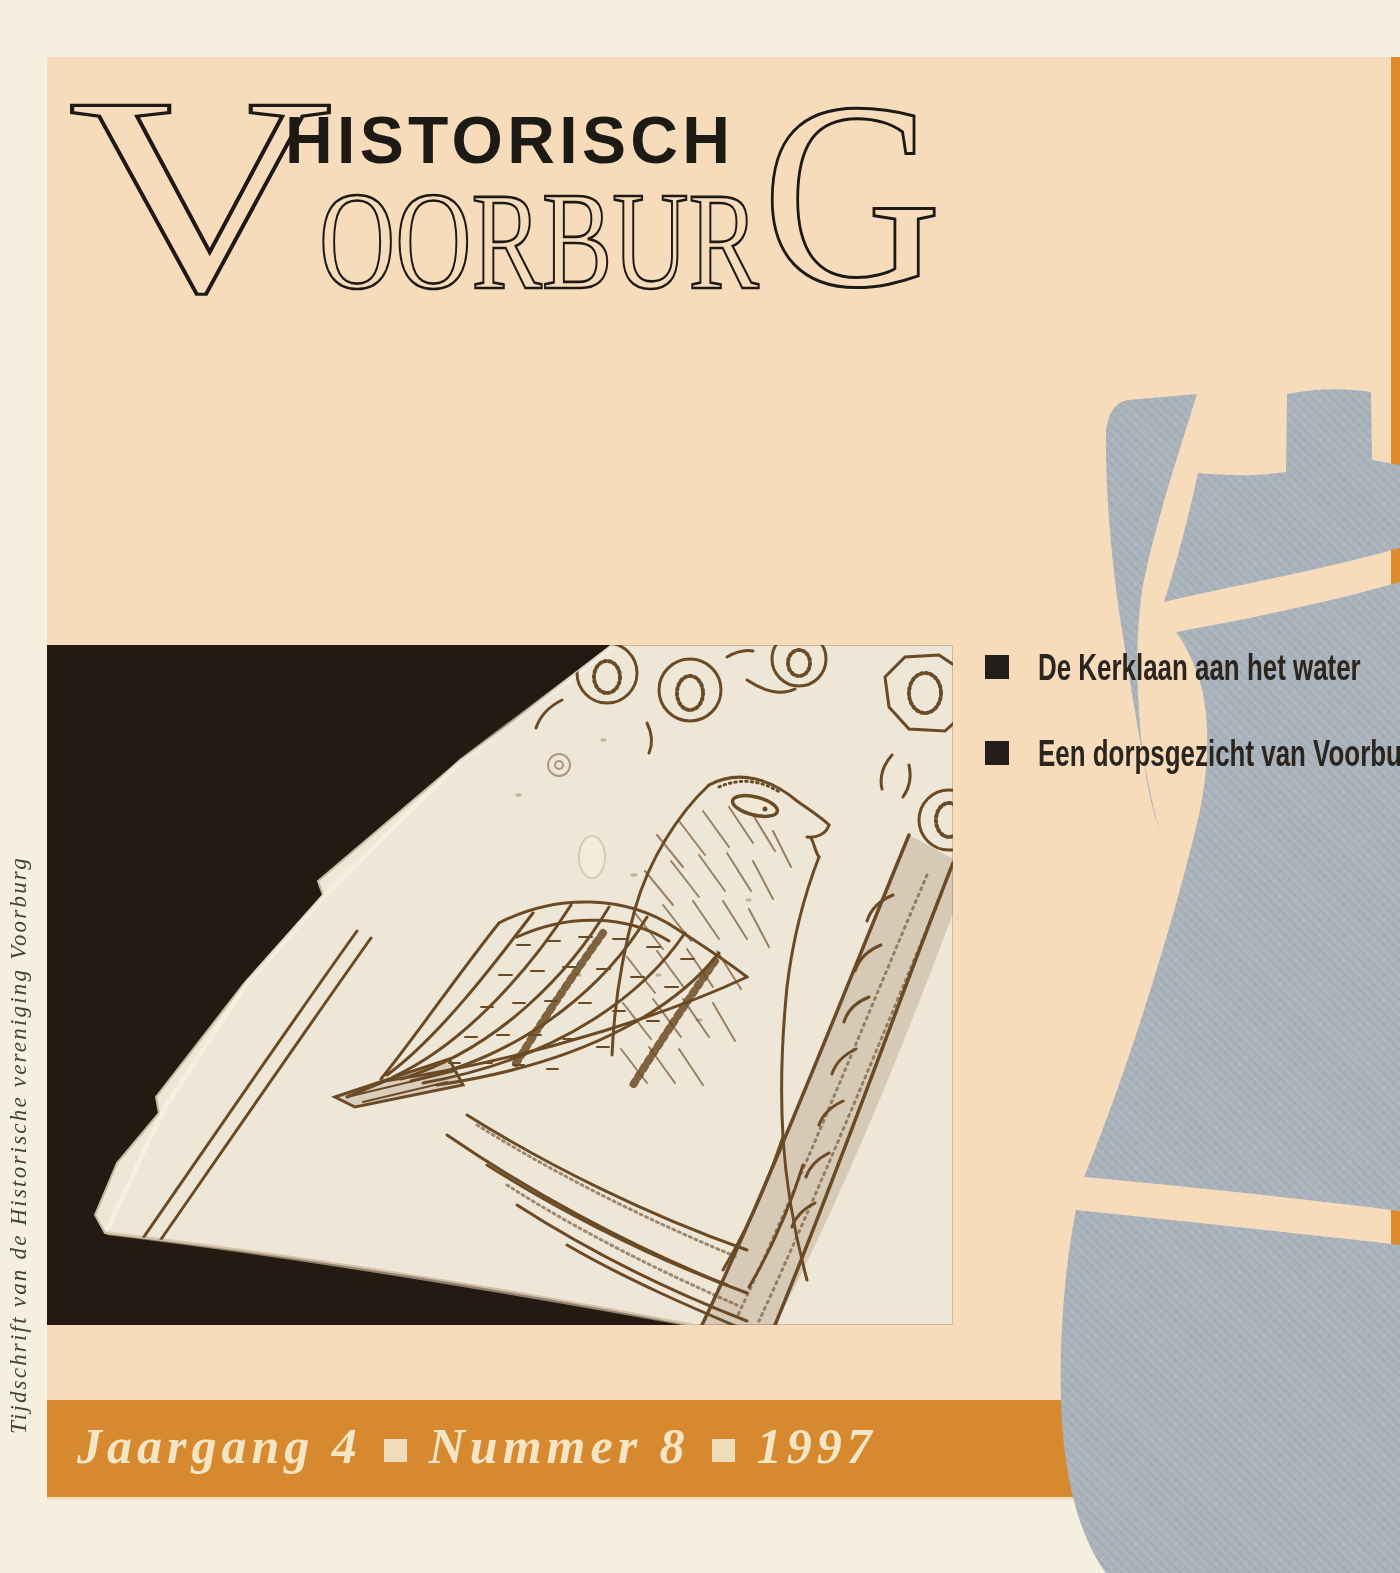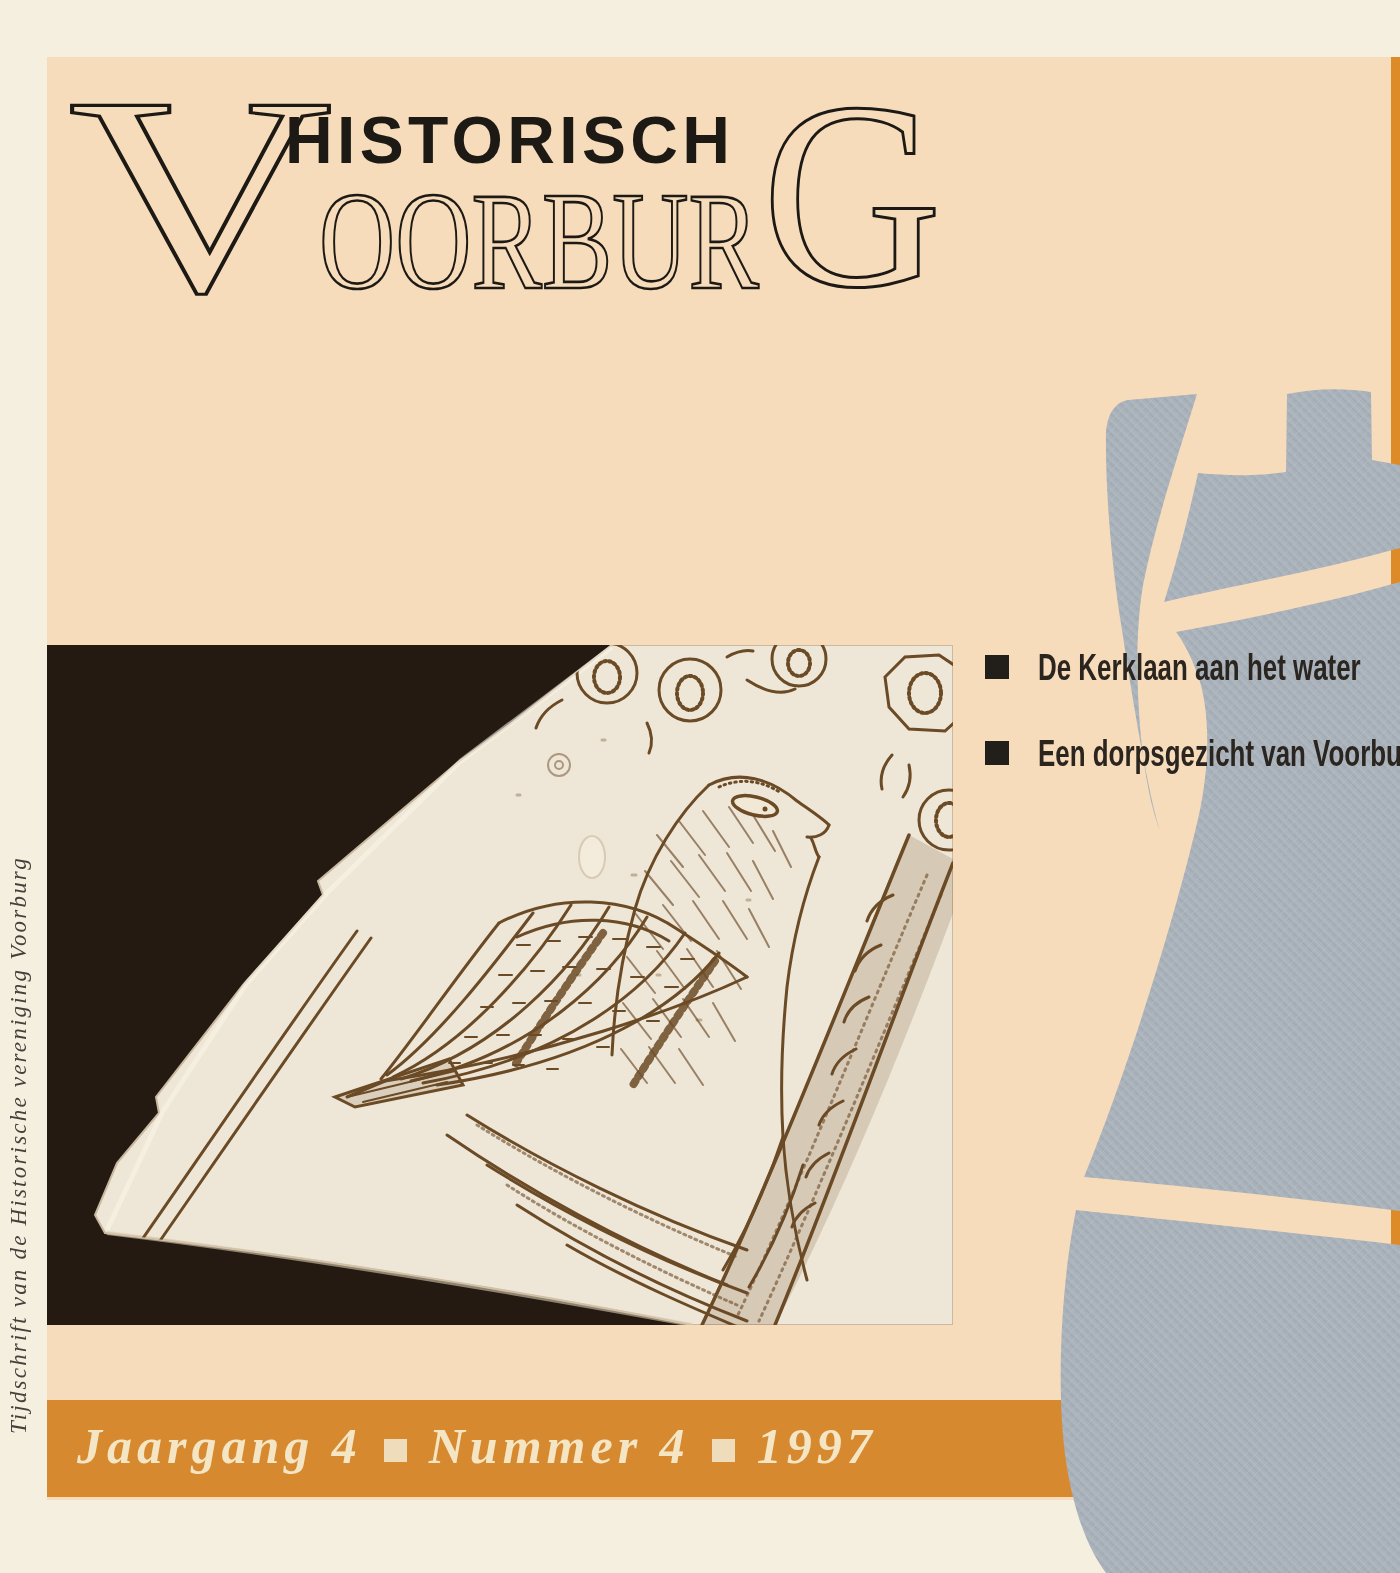--- a/index.html
+++ b/index.html
@@ -176,21 +176,21 @@
     <path d="M 310,286 C 244,378 162,498 94,596"></path>
     <path d="M 324,293 C 258,386 176,505 108,603"></path>
   </g>
 </svg>
 
 <div class="spine">Tijdschrift van de Historische vereniging Voorburg</div>
 
 <div class="footer-bar">
   <span class="ft">Jaargang 4</span>
   <span class="footer-sq"></span>
-  <span class="ft">Nummer 4</span>
+  <span class="ft">Nummer 8</span>
   <span class="footer-sq"></span>
   <span class="ft">1997</span>
 </div>
 
 <svg class="rook-svg" width="360" height="1195" viewBox="0 0 360 1195">
   <defs>
     <pattern id="rookHatch" width="7" height="7" patternUnits="userSpaceOnUse" patternTransform="rotate(45)">
       <rect width="7" height="7" fill="#a9b2ba"></rect>
       <line x1="0" y1="0" x2="7" y2="0" stroke="#bcc4cb" stroke-width="0.9"></line>
       <line x1="0" y1="3.5" x2="7" y2="3.5" stroke="#9ba4ae" stroke-width="0.7"></line>

